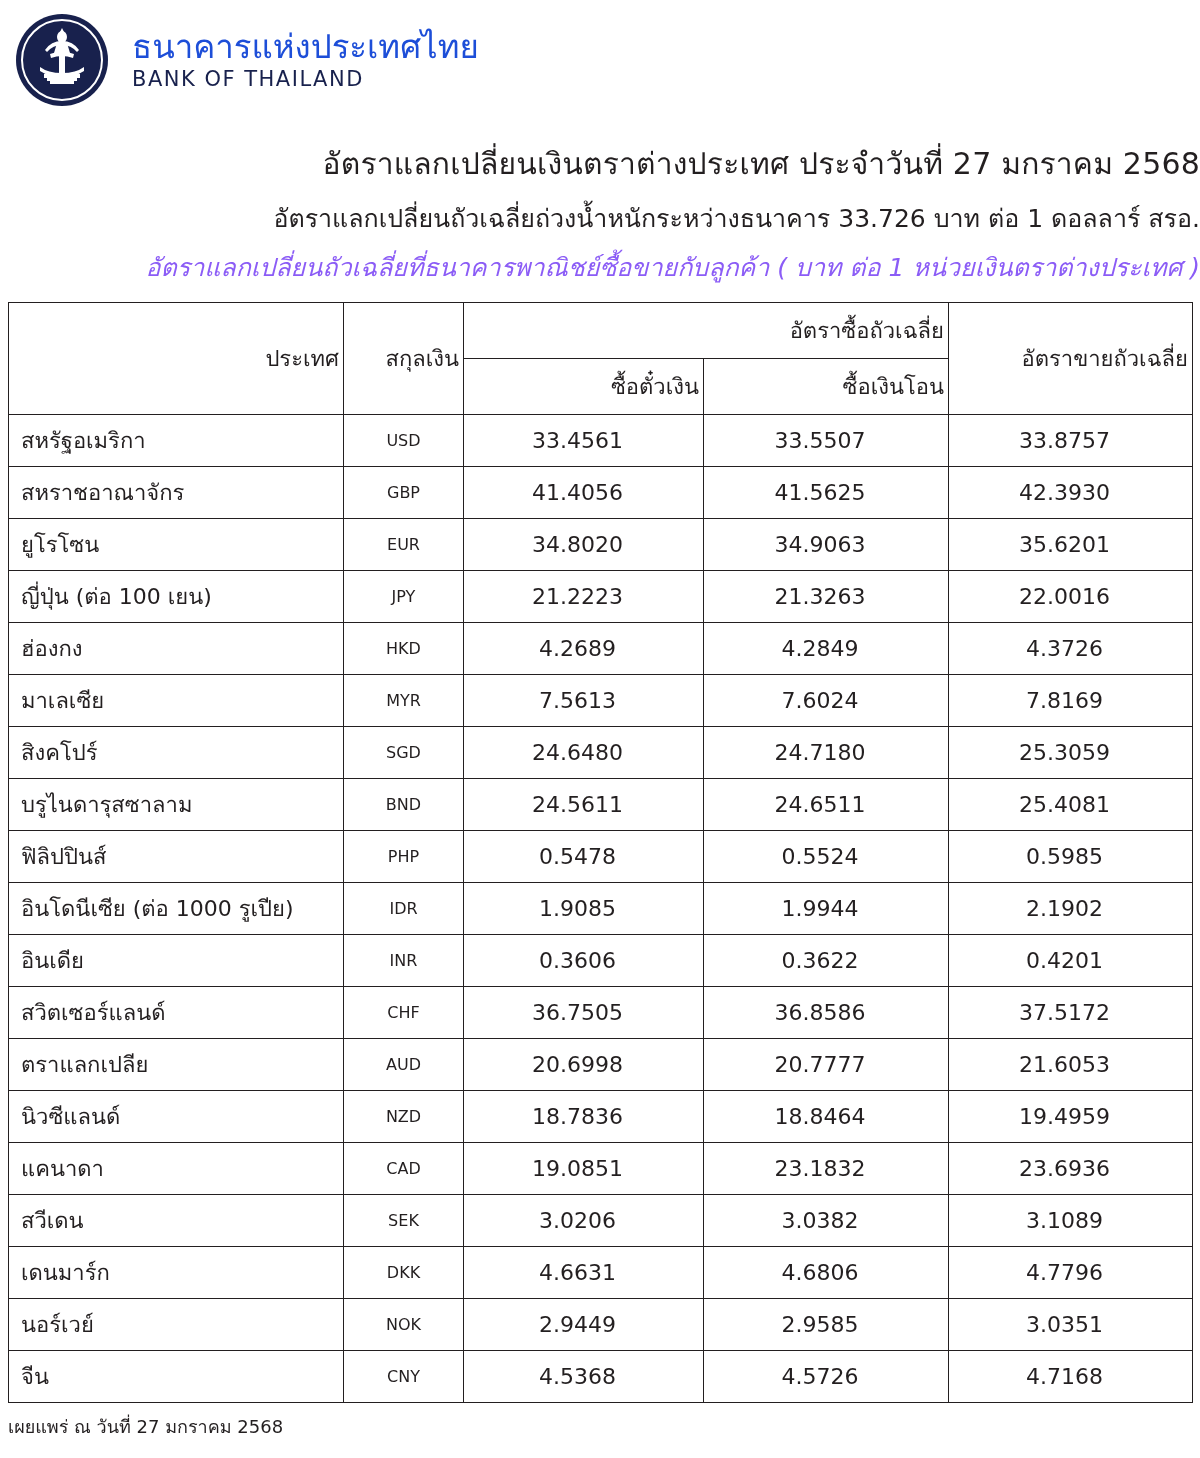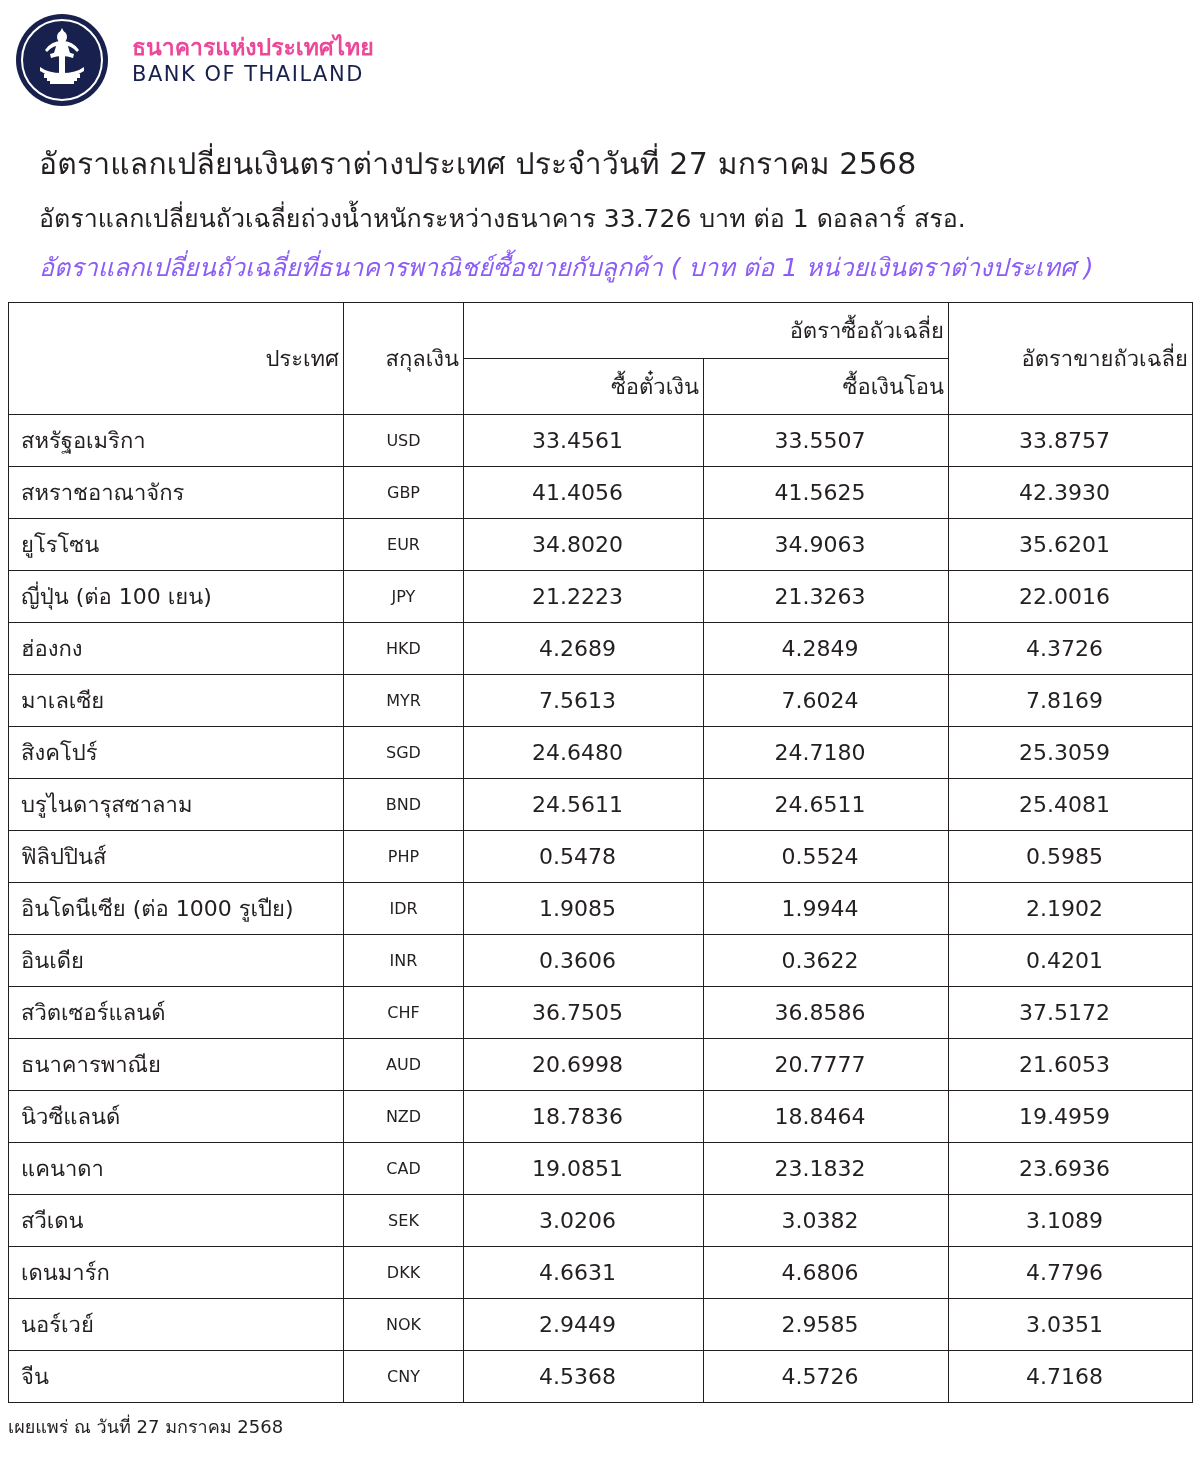--- a/index.html
+++ b/index.html
@@ -54,35 +54,35 @@
     left: 0;
     top: 0;
     width: 96px;
     height: 96px;
   }
   .brand-text {
     margin-left: 22px;
     line-height: 1.05;
   }
   .brand-th {
-    font-size: 23px;
-    color: #ec4899;
-    font-weight: bold;
+    font-size: 33px;
+    color: #1d4ed8;
+    font-weight: normal;
     letter-spacing: 0px;
   }
   .brand-en {
     font-size: 21px;
     color: #18214d;
     letter-spacing: 1.5px;
     margin-top: 4px;
   }
 
   
   .titles {
-    text-align: left;
+    text-align: right;
     margin-top: 30px;
     margin-left: 39px;
   }
   .title-main {
     font-size: 30px;
     color: #231f20;
     letter-spacing: 0.2px;
   }
   .title-sub1 {
     font-size: 25px;
@@ -279,21 +279,21 @@
           <td class="num">0.4201</td>
         </tr>
         <tr>
           <td class="country">สวิตเซอร์แลนด์</td>
           <td class="code">CHF</td>
           <td class="num">36.7505</td>
           <td class="num">36.8586</td>
           <td class="num">37.5172</td>
         </tr>
         <tr>
-          <td class="country">ธนาคารพาณีย</td>
+          <td class="country">ตราแลกเปลีย</td>
           <td class="code">AUD</td>
           <td class="num">20.6998</td>
           <td class="num">20.7777</td>
           <td class="num">21.6053</td>
         </tr>
         <tr>
           <td class="country">นิวซีแลนด์</td>
           <td class="code">NZD</td>
           <td class="num">18.7836</td>
           <td class="num">18.8464</td>

